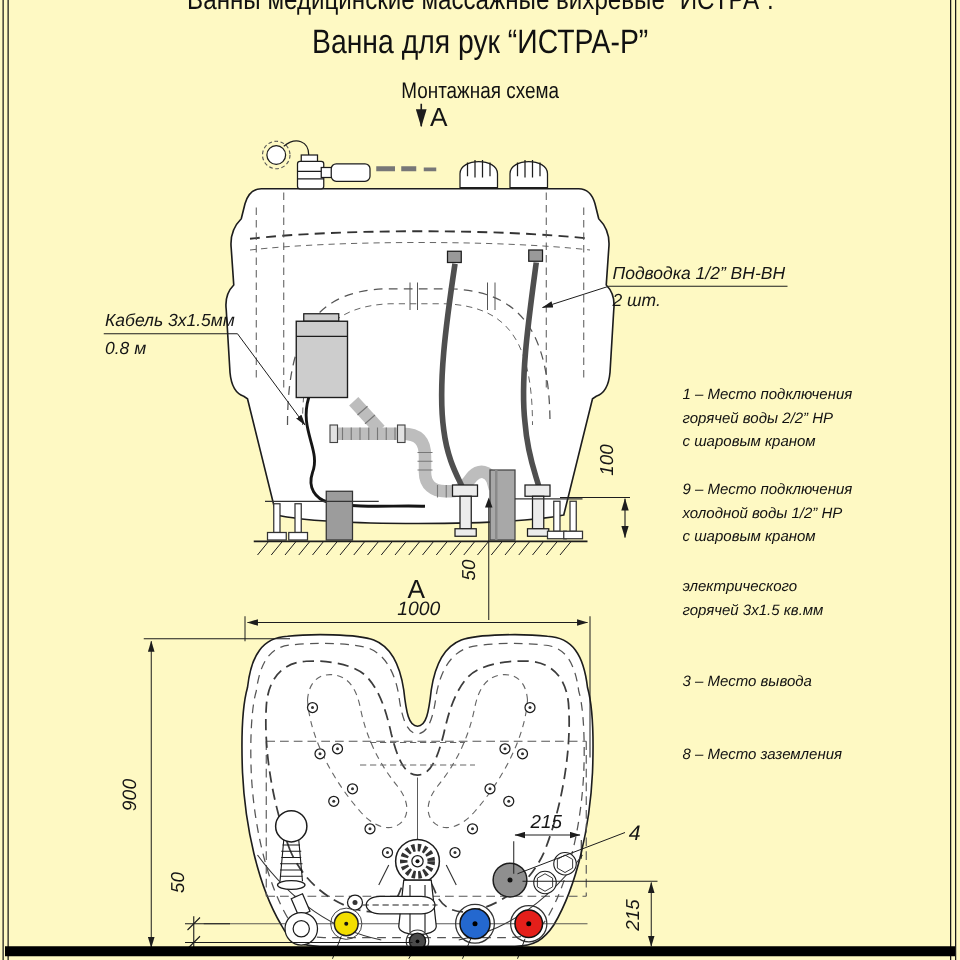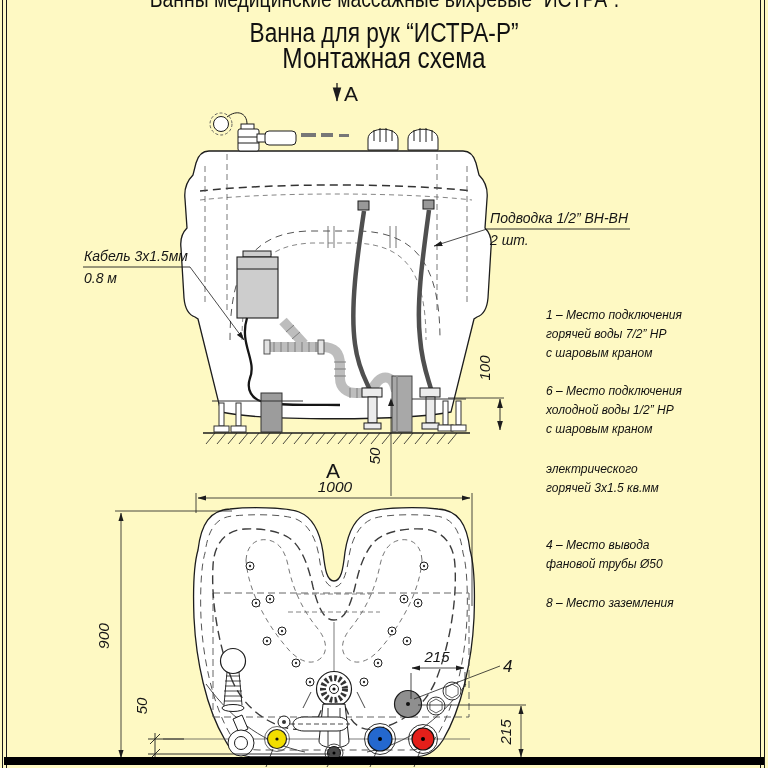--- a/index.html
+++ b/index.html
@@ -3,21 +3,21 @@
 <meta charset="utf-8">
 <style>
   html,body{margin:0;padding:0;background:#fff;width:768px;height:768px;overflow:hidden;}
   #page{position:relative;width:768px;height:768px;background:#fef9c3;
         font-family:"Liberation Sans",sans-serif;color:#111;}
   .vborder{position:absolute;top:0;bottom:0;width:1px;background:#1a1a1a;}
   .title-row{position:absolute;left:0;width:768px;text-align:center;white-space:nowrap;}
   .tt{display:inline-block;transform:scaleX(0.84);transform-origin:50% 50%;letter-spacing:0px;}
   .t1{top:-14px;font-size:23px;}
   .t2{top:18px;font-size:27px;}
-  .t3{top:42px;font-size:29px;text-decoration:underline;}
+  .t3{top:62px;font-size:18px;text-decoration:underline;}
   svg{position:absolute;left:0;top:0;}
   svg text{font-family:"Liberation Sans",sans-serif;font-style:italic;fill:#161616;}
   .dim{font-size:15px;}
   .dimb{font-size:15.5px;}
   .lbl{font-size:14px;}
   .big{font-style:normal;font-size:21px;}
   .callout{font-size:17px;}
   .legend-item{position:absolute;left:546px;width:222px;font-style:italic;
                font-size:12px;line-height:19px;white-space:nowrap;}
   #bottombar{position:absolute;left:4px;right:4px;top:757px;height:8px;background:#000;}
@@ -327,34 +327,33 @@
     <text class="dimb" text-anchor="middle" x="335" y="492">1000</text>
     <text class="dimb" text-anchor="middle" transform="translate(109,636) rotate(-90)">900</text>
     <text class="dim" text-anchor="middle" transform="translate(147,706) rotate(-90)">50</text>
     <text class="dim" text-anchor="middle" x="437" y="662">215</text>
     <text class="dim" text-anchor="middle" transform="translate(511,732) rotate(-90)">215</text>
     <text class="callout" x="503" y="672">4</text>
   </svg>
 
   <div class="legend-item" style="top:306px">
     <div>1 – Место подключения</div>
-    <div>горячей воды 7/2” НР</div>
+    <div>горячей воды 2/2” НР</div>
     <div>с шаровым краном</div>
   </div>
   <div class="legend-item" style="top:382px">
-    <div>6 – Место подключения</div>
+    <div>9 – Место подключения</div>
     <div>холодной воды 1/2” НР</div>
     <div>с шаровым краном</div>
   </div>
   <div class="legend-item" style="top:460px">
     <div>электрического</div>
     <div>горячей 3х1.5 кв.мм</div>
   </div>
   <div class="legend-item" style="top:536px">
-    <div>4 – Место вывода</div>
-    <div>фановой трубы Ø50</div>
+    <div>3 – Место вывода</div>
   </div>
   <div class="legend-item" style="top:594px">
     <div>8 – Место заземления</div>
   </div>
 
   <div id="bottombar"></div>
 </div>
 
 </body></html>

